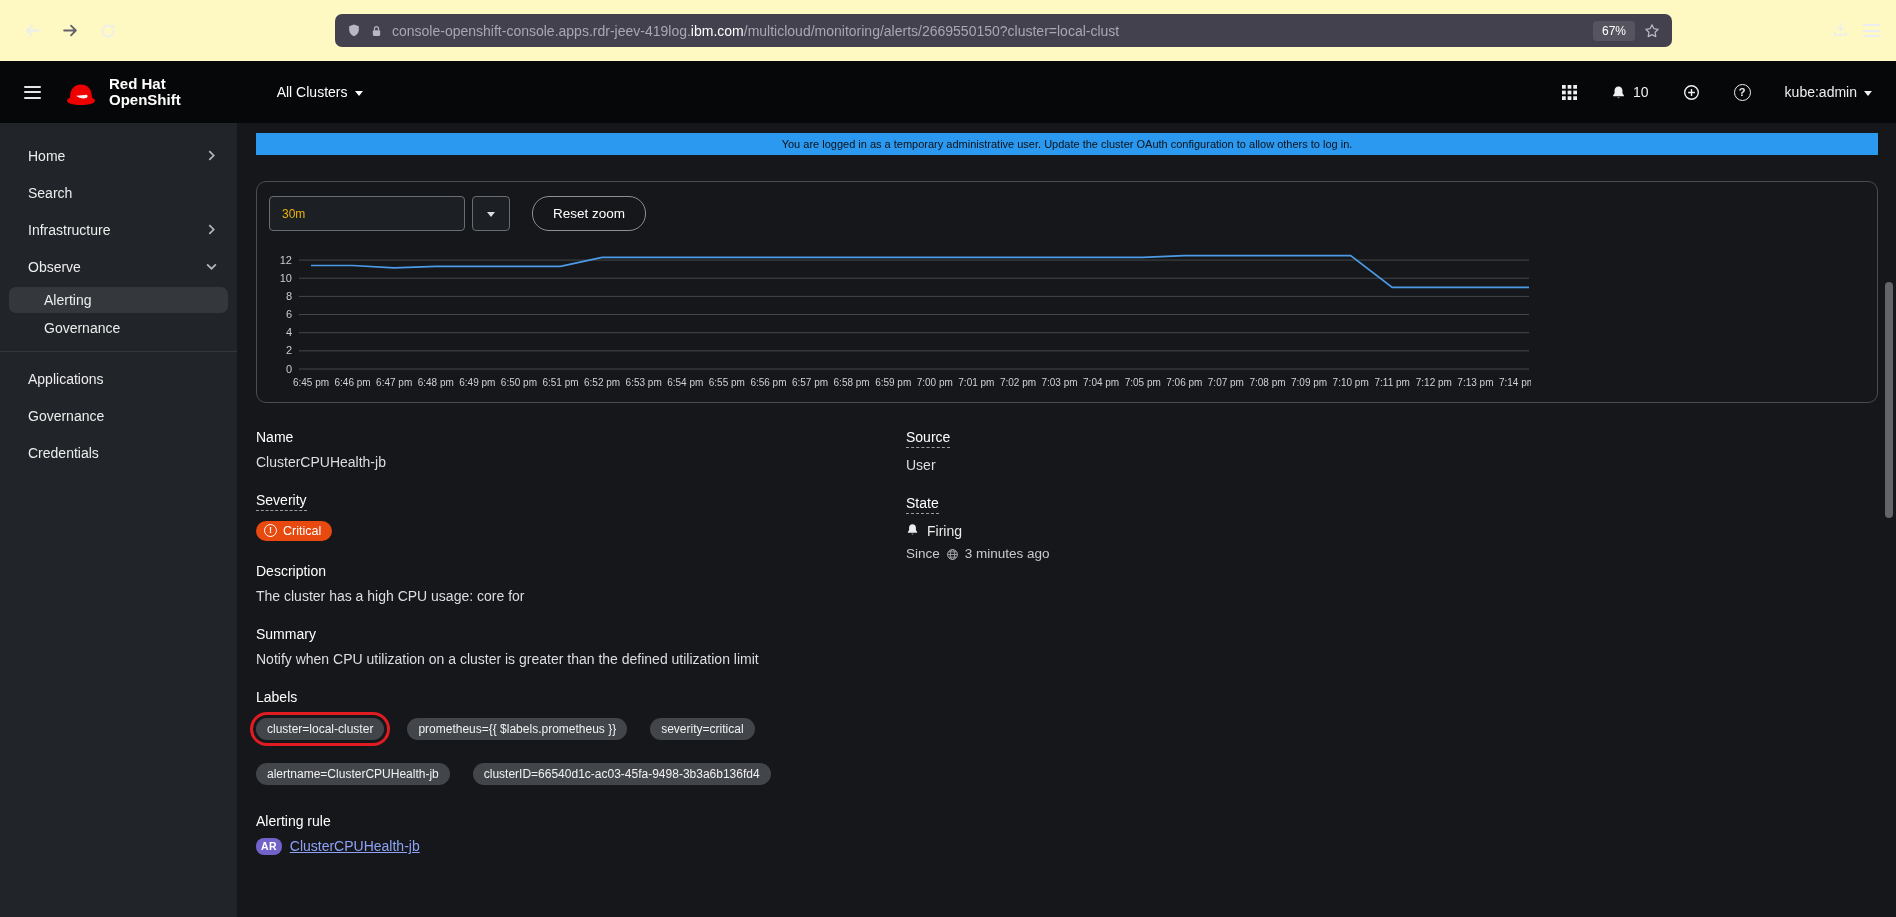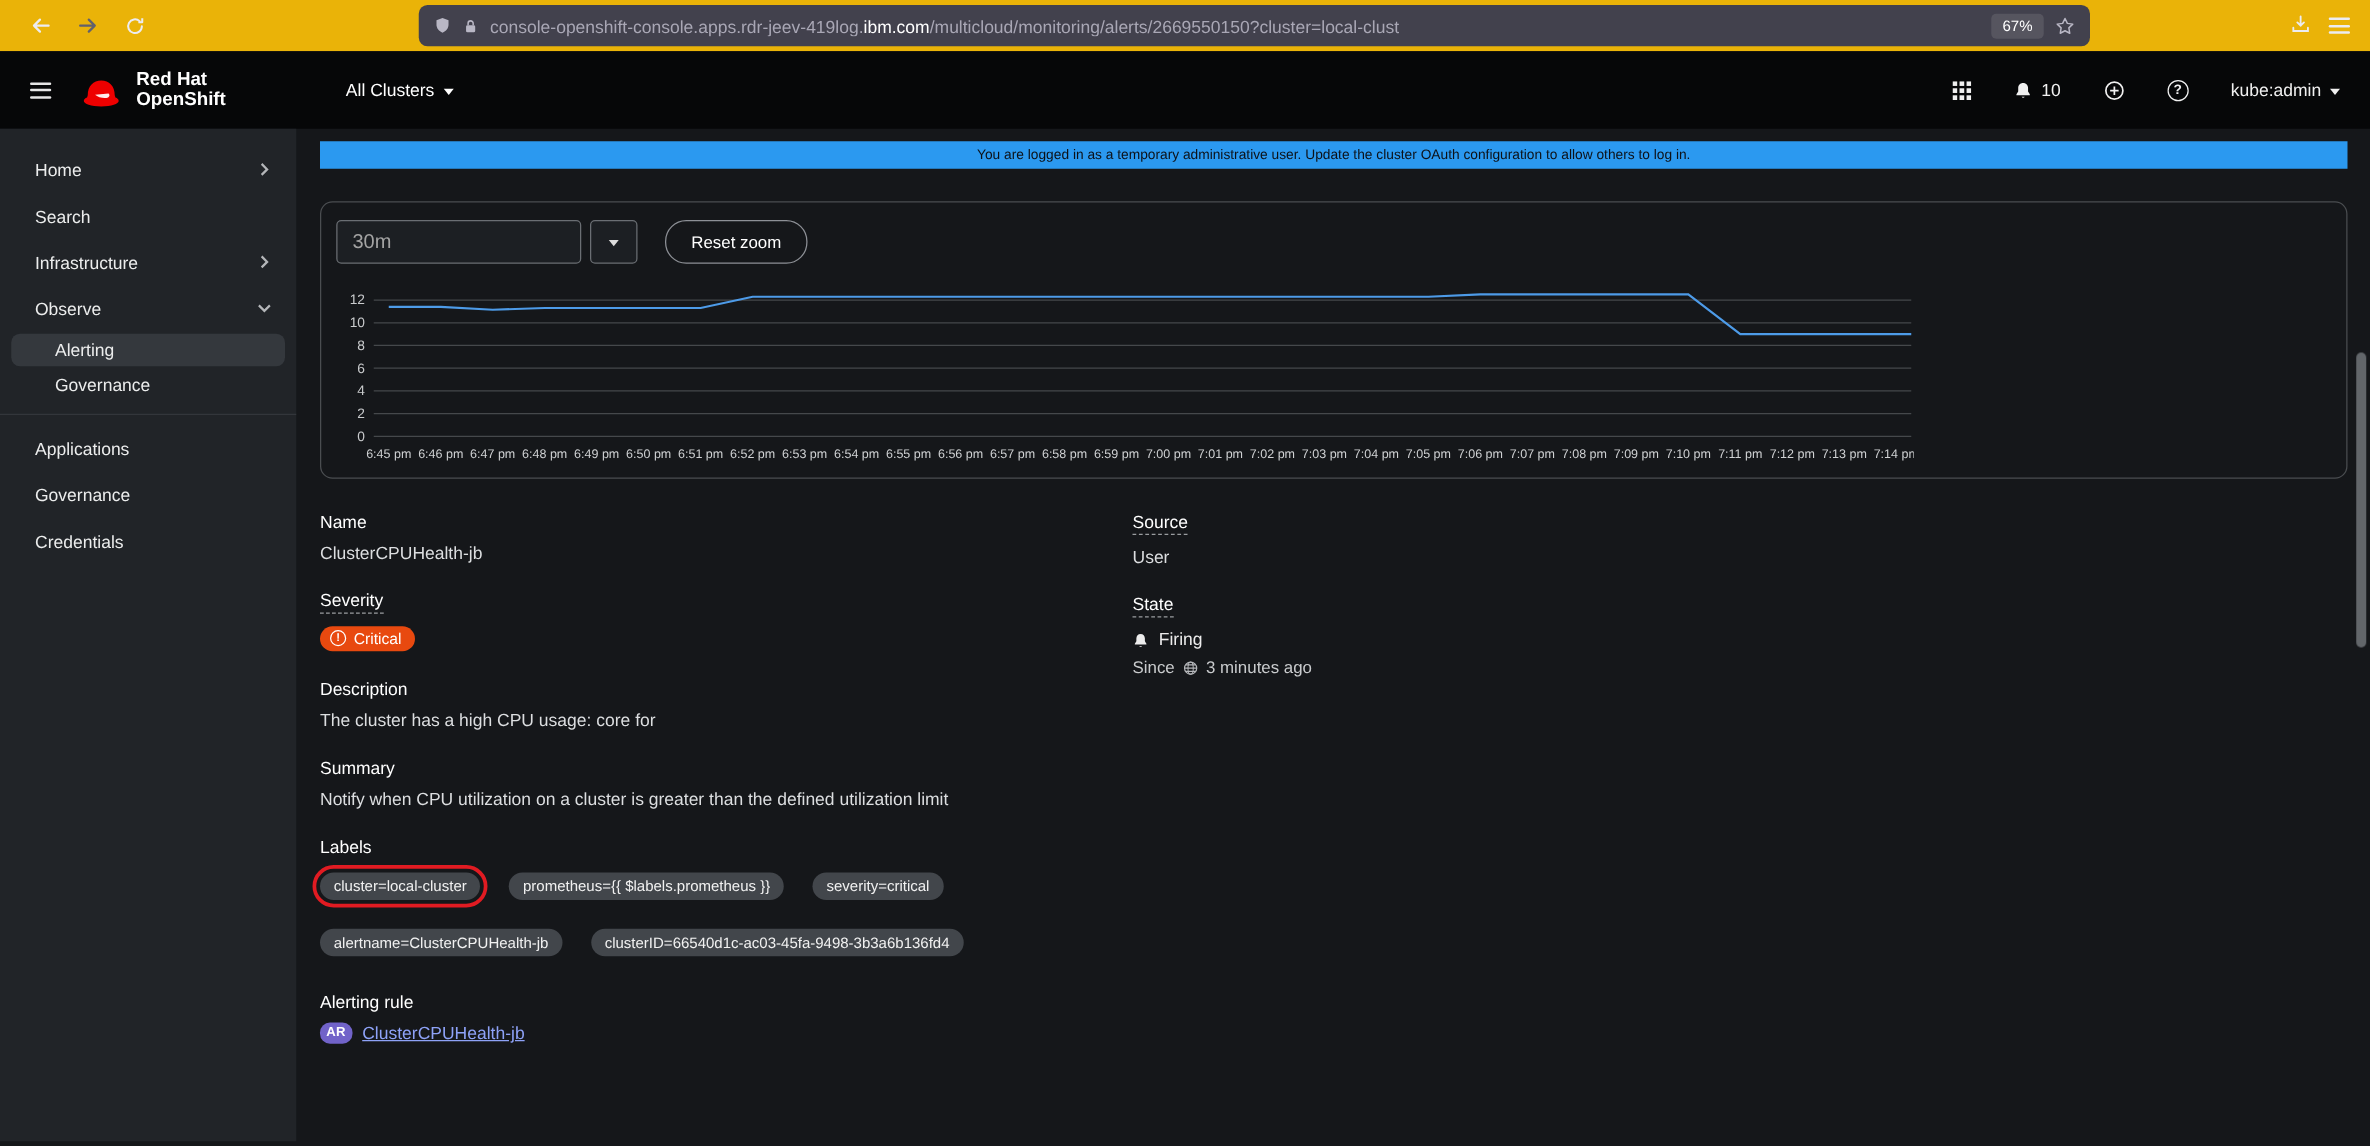--- a/index.html
+++ b/index.html
@@ -1,21 +1,21 @@
 <!DOCTYPE html>
 <html style="--banner-bg: #2b99f0; --banner-text: #0d1117; --critical: #e8490f; --link: #8ea2f7; --badge-purple: #7163c9; --chart-line: #4d9be8; --brand-red: #ee0000; --annotation-red: #e11b22;"><head>
 <meta charset="utf-8">
 <style>
   *{margin:0;padding:0;box-sizing:border-box}
   html{background:#000}
   body{width:1896px;height:917px;overflow:hidden;background:#15171a;color:#e8e8e8;
        font-family:"Liberation Sans",sans-serif;font-size:14px}
 
   
-  .chrome{height:41px;background:#eab308;display:flex;align-items:center;padding:0 16px}
+  .chrome{height:61px;background:#fef9c3;display:flex;align-items:center;padding:0 16px}
   .nav-btn{width:32px;height:32px;border-radius:4px;display:flex;align-items:center;justify-content:center;
            color:#ececf1;margin-right:6px;cursor:pointer}
   .nav-btn.disabled{color:#62616c}
   .urlbar{flex:1;height:33px;background:#42414d;border-radius:7px;margin:0 160px 0 205px;
           display:flex;align-items:center;padding:0 12px;gap:9px;min-width:0}
   .urlbar .icn{color:#b9b7c5;display:flex;align-items:center}
   .url-text{flex:1;min-width:0;white-space:nowrap;overflow:hidden;font-size:14px;color:#a9a7b5}
   .url-text .domain{color:#fff}
   .zoom-pill{background:#56555f;color:#fff;font-size:12px;padding:3px 9px;border-radius:4px;flex-shrink:0}
   .chrome-right{display:flex;align-items:center;gap:14px;color:#ececf1}
@@ -46,42 +46,42 @@
 
   
   .content{flex:1;padding:10px 18px 0 19px;position:relative;min-width:0}
   .banner{height:22px;background:var(--banner-bg,#2b99f0);color:var(--banner-text,#0d1117);
           font-size:11px;display:flex;align-items:center;justify-content:center;white-space:pre}
   .banner a{color:inherit;cursor:pointer}
 
   .panel{margin-top:26px;border:1px solid #4a4d50;border-radius:10px;padding:14px 12px 8px}
   .controls{display:flex;align-items:center}
   .ts-input{width:196px;height:35px;background:#1c1f23;border:1px solid #6a6e73;border-radius:4px;
-            color:#a3a3a3;font-size:16px;display:flex;align-items:center;padding:0 12px;cursor:text}
+            color:#eab308;font-size:12px;display:flex;align-items:center;padding:0 12px;cursor:text}
   .ts-caret{width:38px;height:35px;background:#1c1f23;border:1px solid #6a6e73;border-radius:4px;margin-left:7px;
             display:flex;align-items:center;justify-content:center;color:#ddd;cursor:pointer}
   .reset-btn{height:35px;margin-left:22px;padding:0 20px;border:1px solid #8d9096;border-radius:17px;
              background:transparent;color:#fff;font-size:13.5px;font-family:inherit;cursor:pointer}
   .chart-wrap{margin-top:12px}
   .ytick{font-size:11px;fill:#c9cbcd}
   .xtick{font-size:10px;fill:#cfd1d3}
 
   .details{margin-top:26px;display:grid;grid-template-columns:650px 1fr;align-content:start}
   .col{display:flex;flex-direction:column}
   .field{margin-bottom:22px}
   .field h3{font-size:14px;font-weight:400;color:#fff;margin-bottom:9px;display:inline-block}
   .field h3.dashed{border-bottom:1px dashed #9a9da0;padding-bottom:2px;cursor:help}
   .field .val{color:#dcdee0;font-size:14px}
 
   .crit{display:inline-flex;align-items:center;gap:6px;background:var(--critical,#e8490f);color:#fff;
         font-size:12.5px;padding:3px 11px 3px 8px;border-radius:12px}
   .excl{width:13px;height:13px;border:1.5px solid #fff;border-radius:50%;display:inline-flex;align-items:center;
         justify-content:center;font-size:9px;font-weight:700;line-height:1}
 
-  .firing-row{display:flex;align-items:flex-end;gap:8px;color:#ececec}
+  .firing-row{display:flex;align-items:flex-start;gap:8px;color:#ececec}
   .since-row{display:flex;align-items:flex-end;gap:6px;margin-top:7px;color:#c9cbcd;font-size:13.5px}
   .since-row .icn{color:#b5b7ba;display:flex}
 
   .chips{display:flex;flex-wrap:wrap;gap:23px;align-items:center}
   .chip{background:#42464b;color:#f1f1f1;font-size:12px;padding:4px 11px;border-radius:11px;cursor:pointer;white-space:nowrap}
   .chip.annotated{outline:3px solid var(--annotation-red,#e11b22);outline-offset:3px}
 
   .rule-row{display:flex;align-items:center;gap:8px}
   .ar-badge{background:var(--badge-purple,#7163c9);color:#fff;font-size:10.5px;font-weight:700;
             padding:2.5px 5px;border-radius:8px;letter-spacing:.3px}

